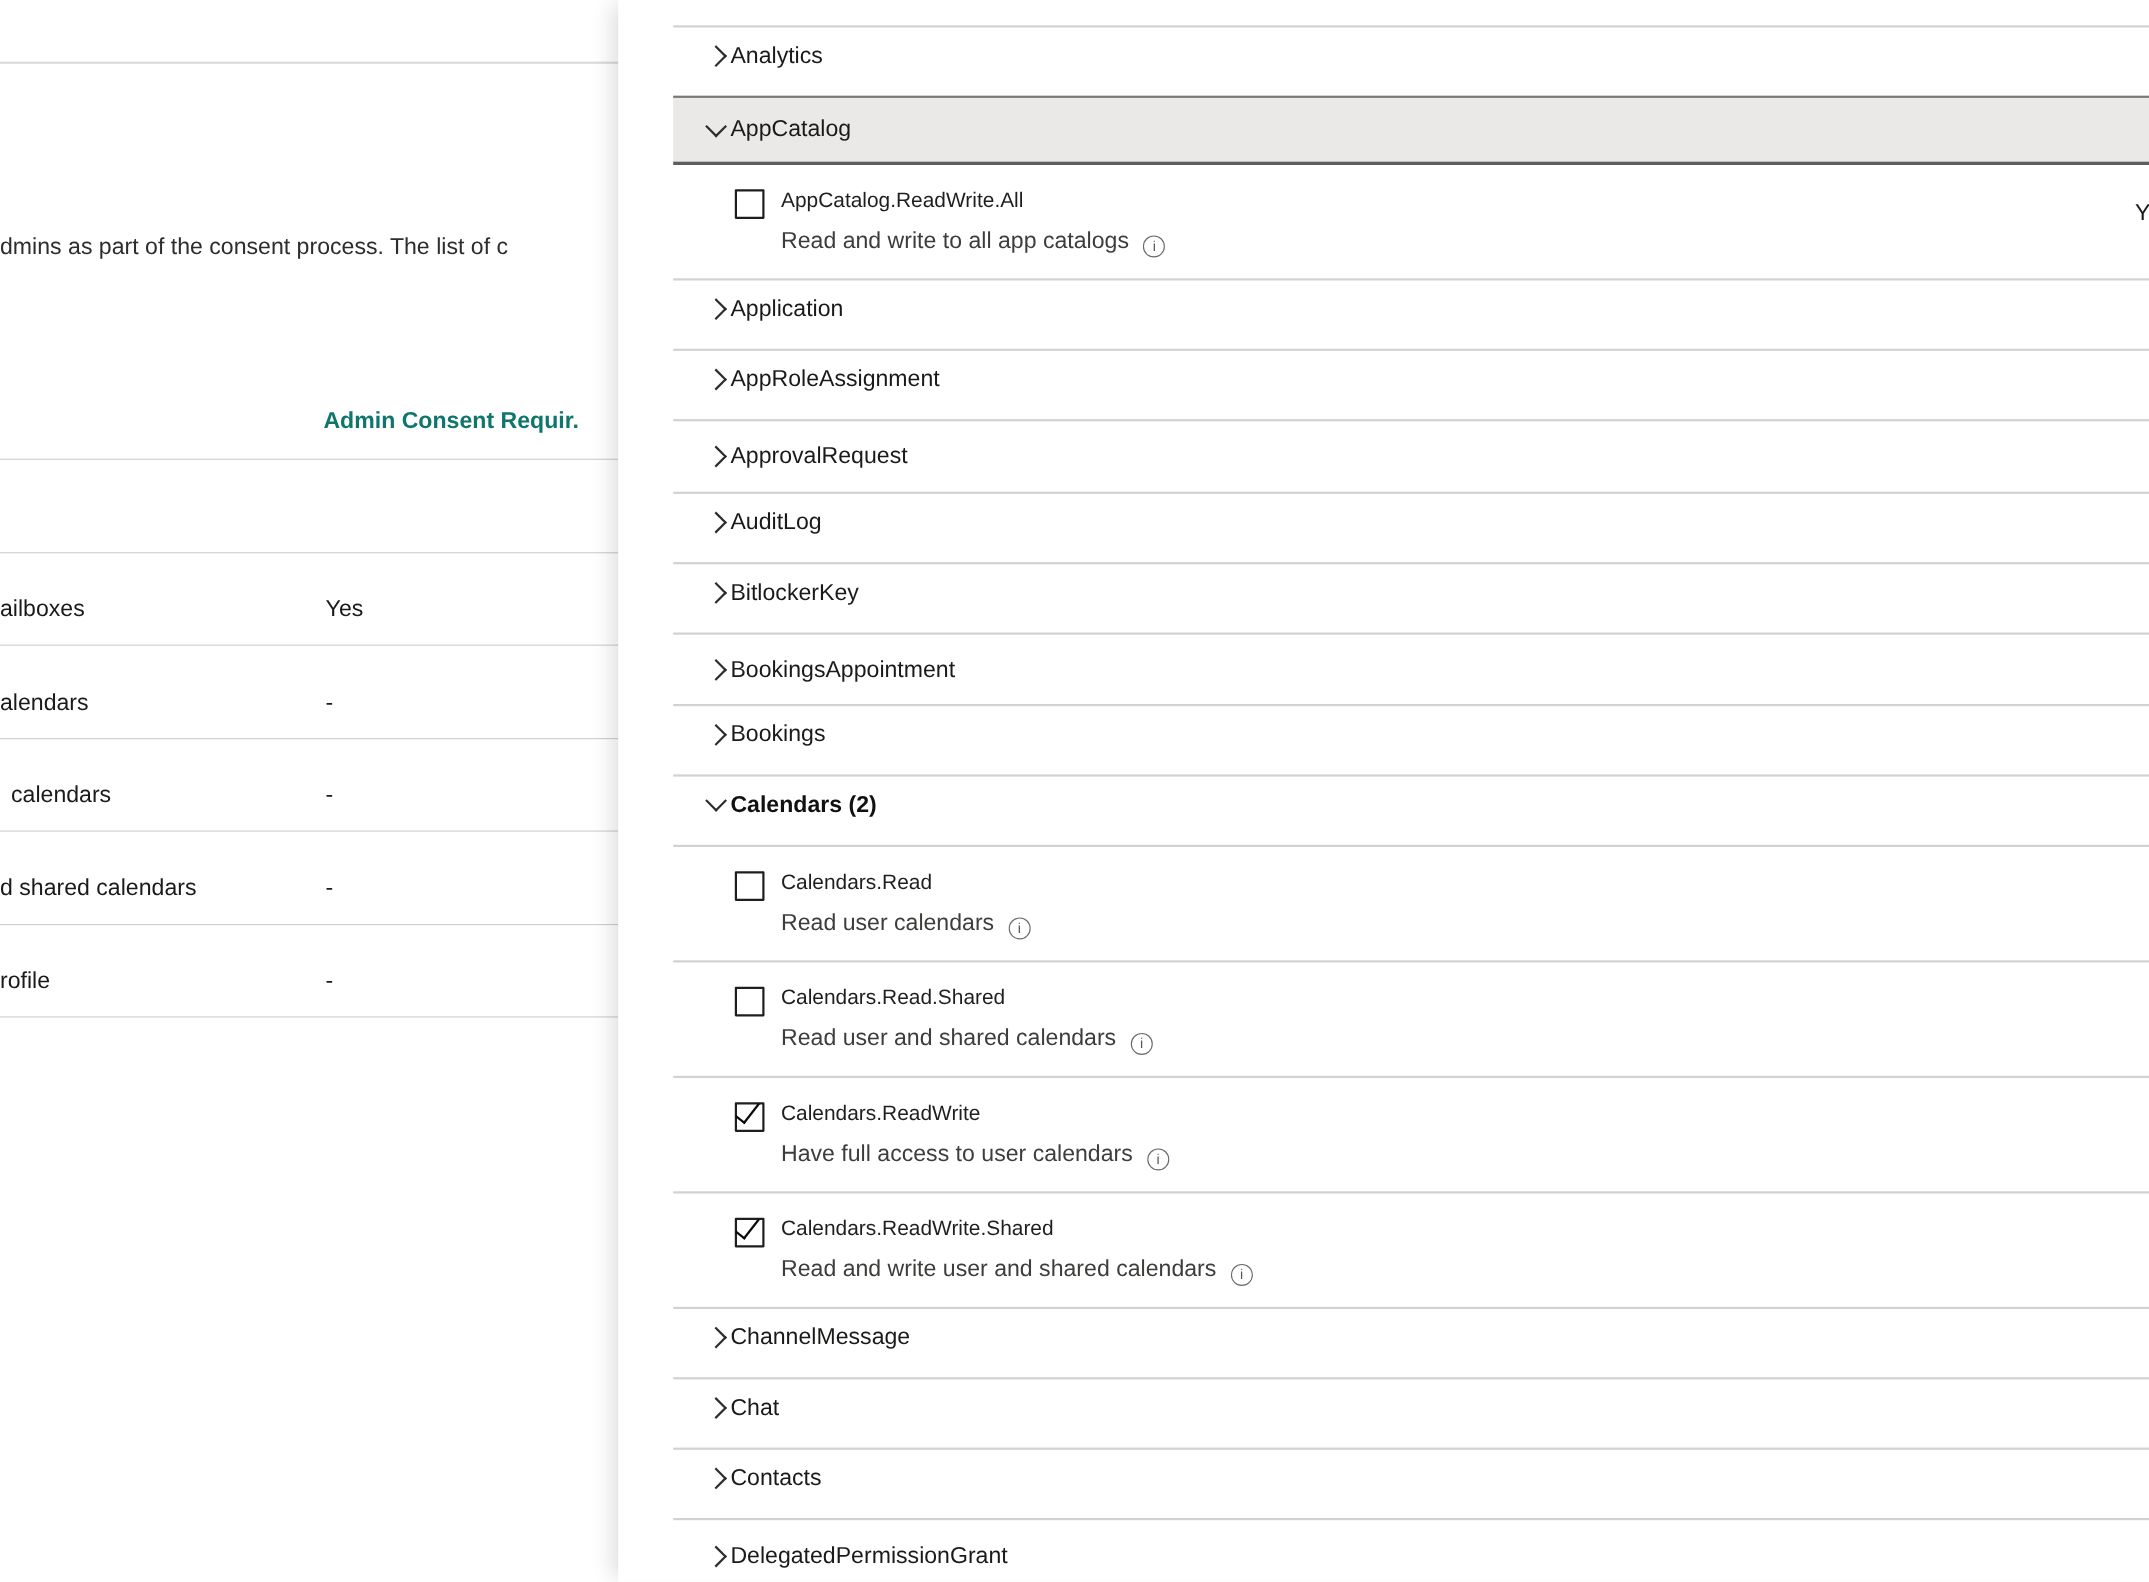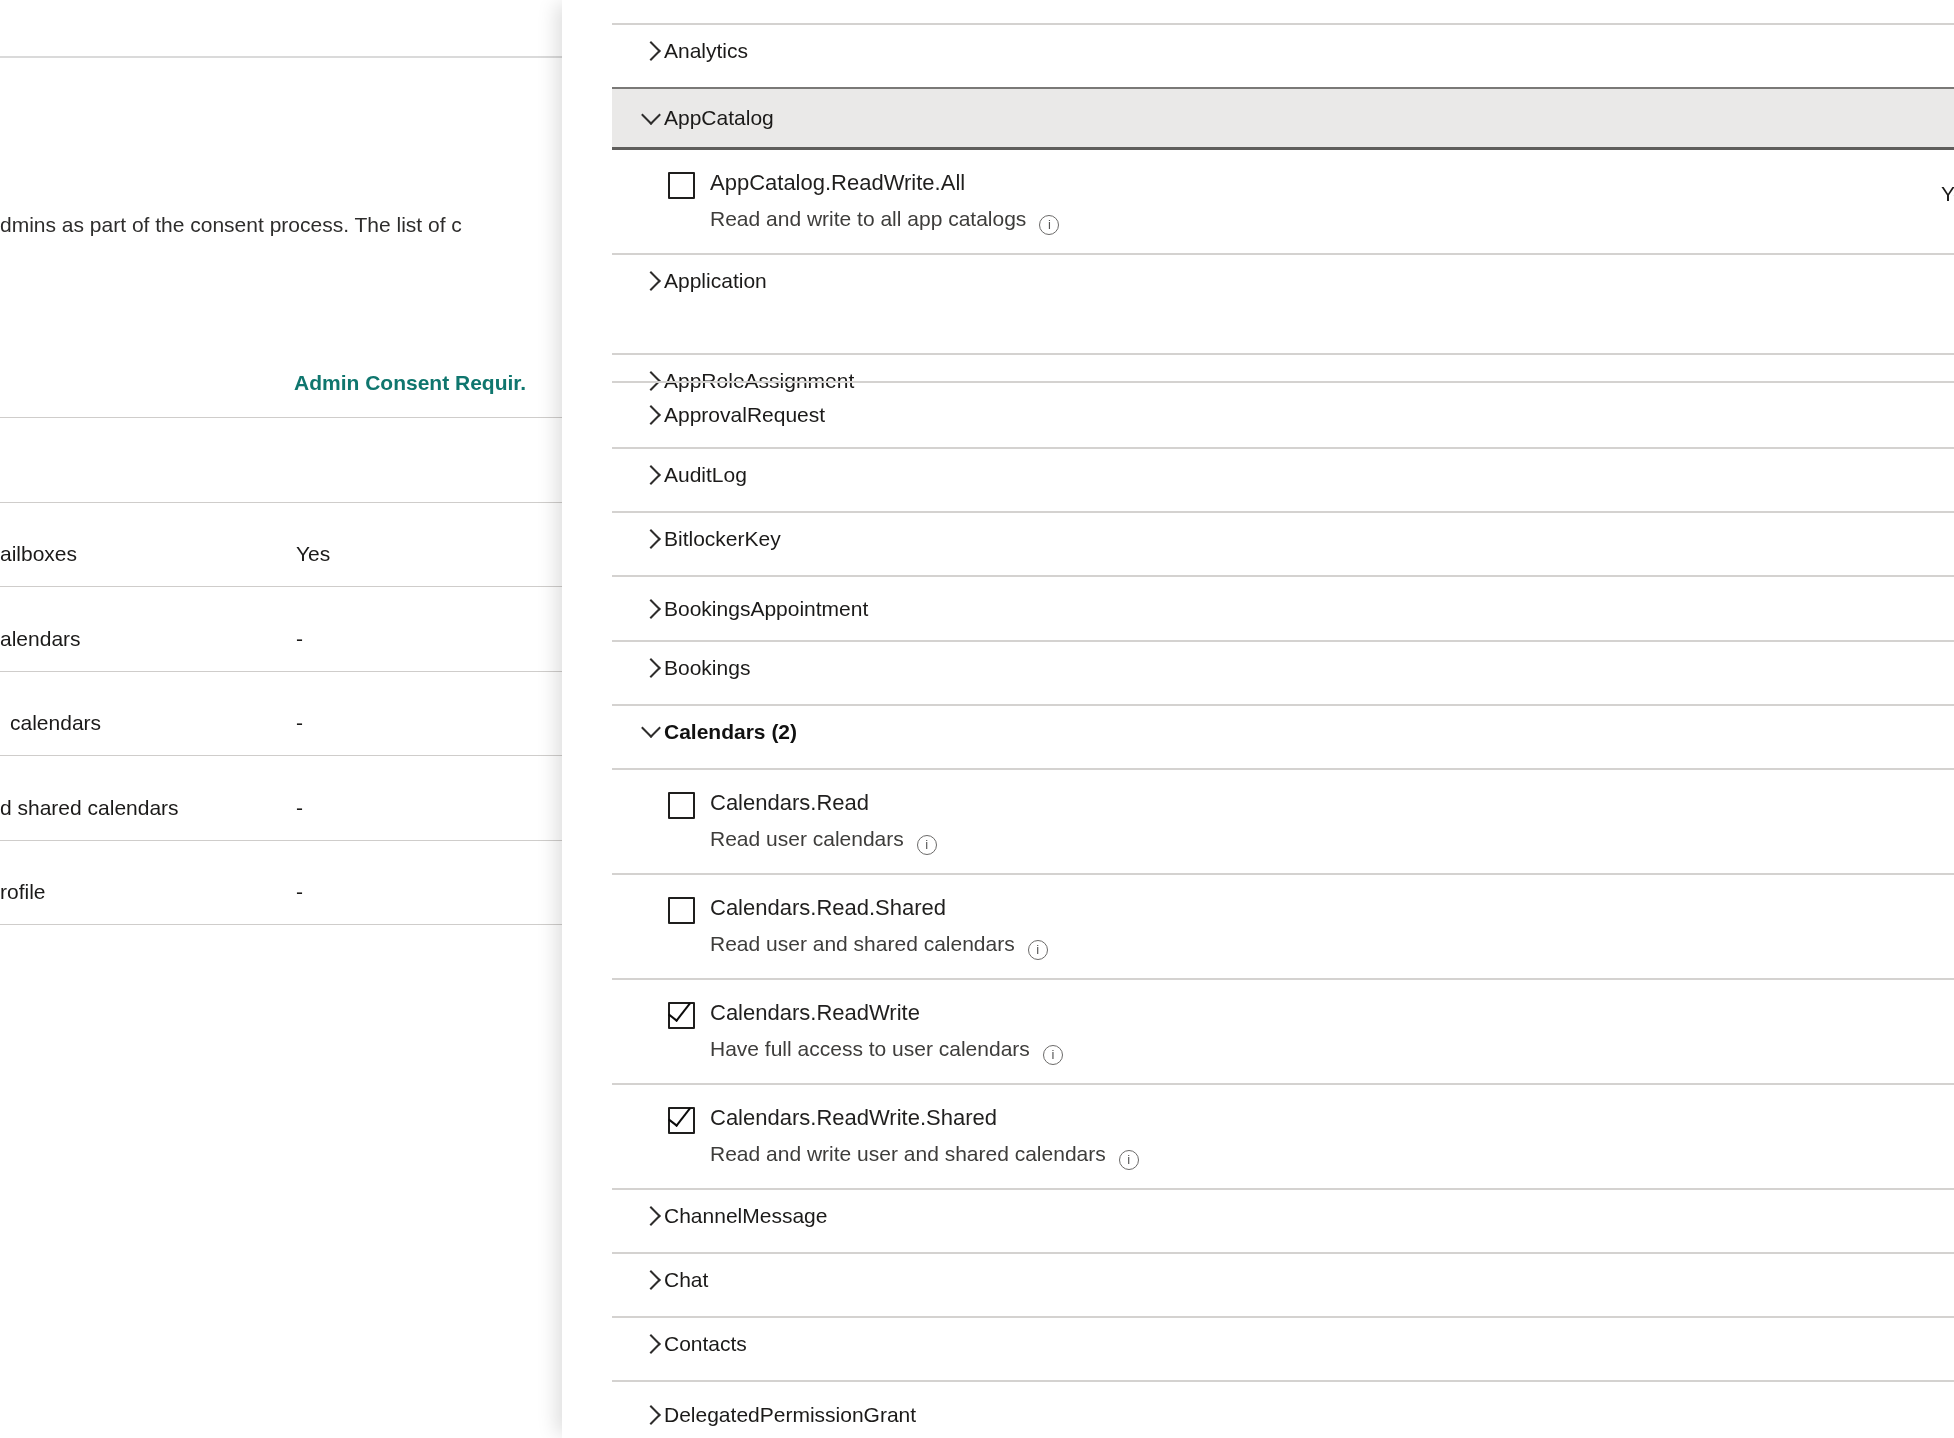--- a/index.html
+++ b/index.html
@@ -37,21 +37,21 @@
   .chev.down{transform:rotate(135deg);margin-top:-7px;}
 
   .perm-row{display:flex;align-items:flex-start;padding:18px 0 0 56px;height:103px;cursor:pointer;}
   .perm-row.bt{border-top:2px solid #d4d2d0;}
   .checkbox{position:relative;flex:0 0 auto;width:23px;height:23px;margin-top:4px;
             border:2.5px solid #1f1e1d;border-radius:1px;background:#fff;}
   .checkbox .tick{display:none;}
   .checkbox.checked .tick{display:block;position:absolute;left:4px;top:-6px;width:9px;height:21px;
             border-right:2.6px solid #0b0b0b;border-bottom:2.6px solid #0b0b0b;transform:rotate(38deg);}
   .perm-text{margin-left:15px;}
-  .perm-name{font-size:22px;line-height:29px;color:#201f1e;white-space:nowrap;}
+  .perm-name{font-size:19px;line-height:29px;color:#201f1e;white-space:nowrap;}
   .perm-desc{font-size:21px;line-height:29px;margin-top:7px;color:#3e3d3b;white-space:nowrap;}
   .info{display:inline-block;box-sizing:border-box;width:20px;height:20px;margin-left:13px;
         border:1.6px solid #6b6a69;border-radius:50%;font-size:13px;line-height:17px;
         text-align:center;color:#555;vertical-align:-3px;font-style:normal;}
   .admin-consent{position:absolute;left:1329px;top:32px;font-size:21px;color:#1b1a19;white-space:nowrap;}
 </style>
 </head>
 <body>
 
 <div class="stage">
@@ -119,21 +119,21 @@
       <div class="admin-consent">Yes</div>
     </div>
 
     <div class="row cat-row bt" style="top:253px;">
       <span class="chev-box">
           <span class="chev right"></span>
         </span>
       <span class="cat-label">Application</span>
     </div>
 
-    <div class="row cat-row bt" style="top:317px;margin-top:36px;">
+    <div class="row cat-row bt" style="top:317px;">
       <span class="chev-box">
           <span class="chev right"></span>
         </span>
       <span class="cat-label">AppRoleAssignment</span>
     </div>
 
     <div class="row cat-row bt" style="top:381px;height:66px;">
       <span class="chev-box">
           <span class="chev right"></span>
         </span>

